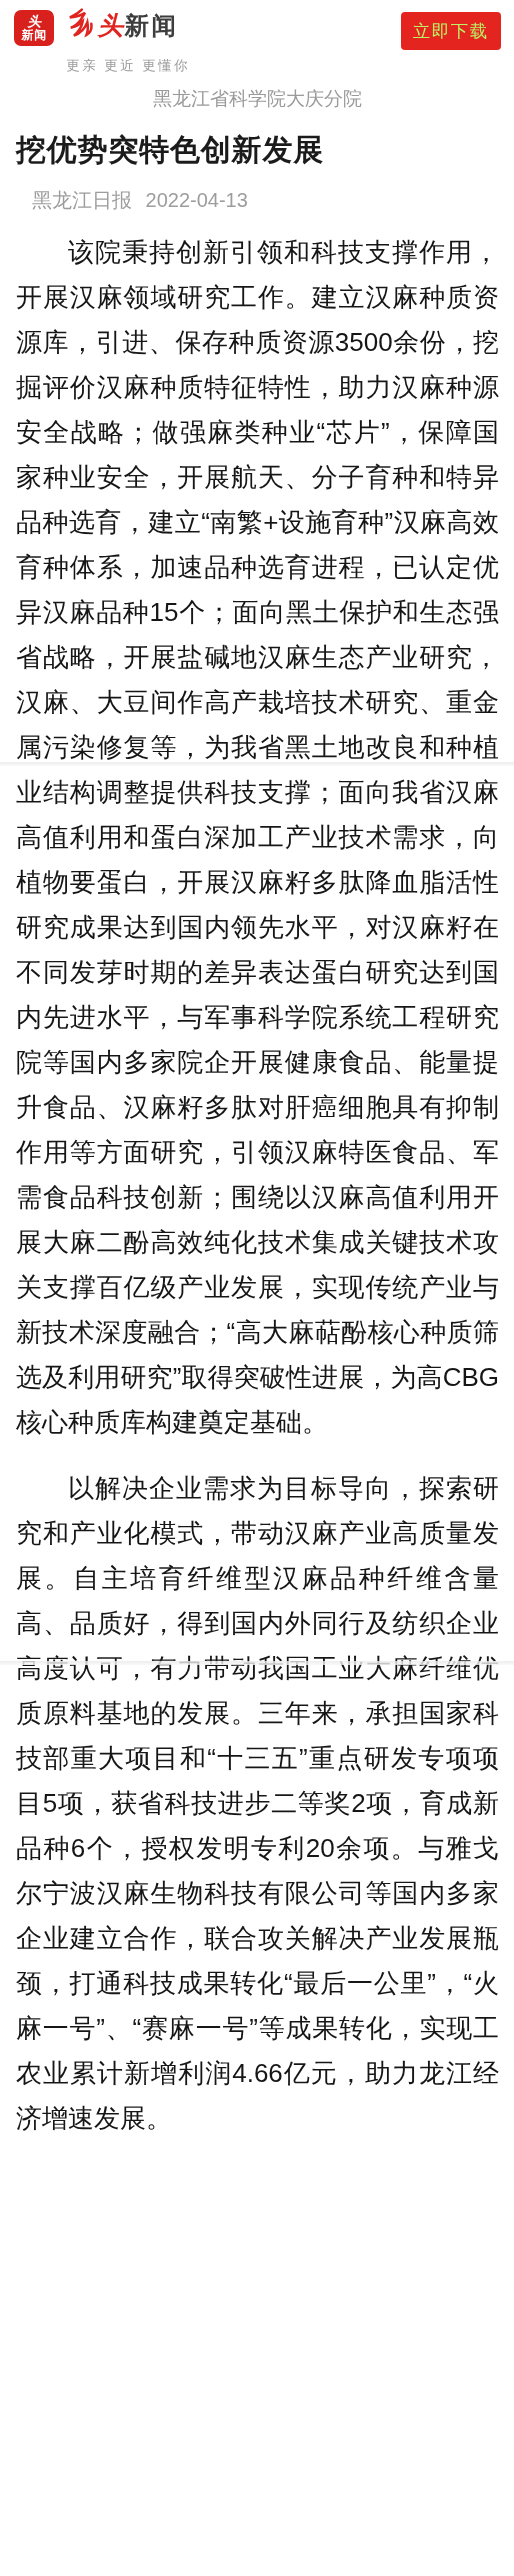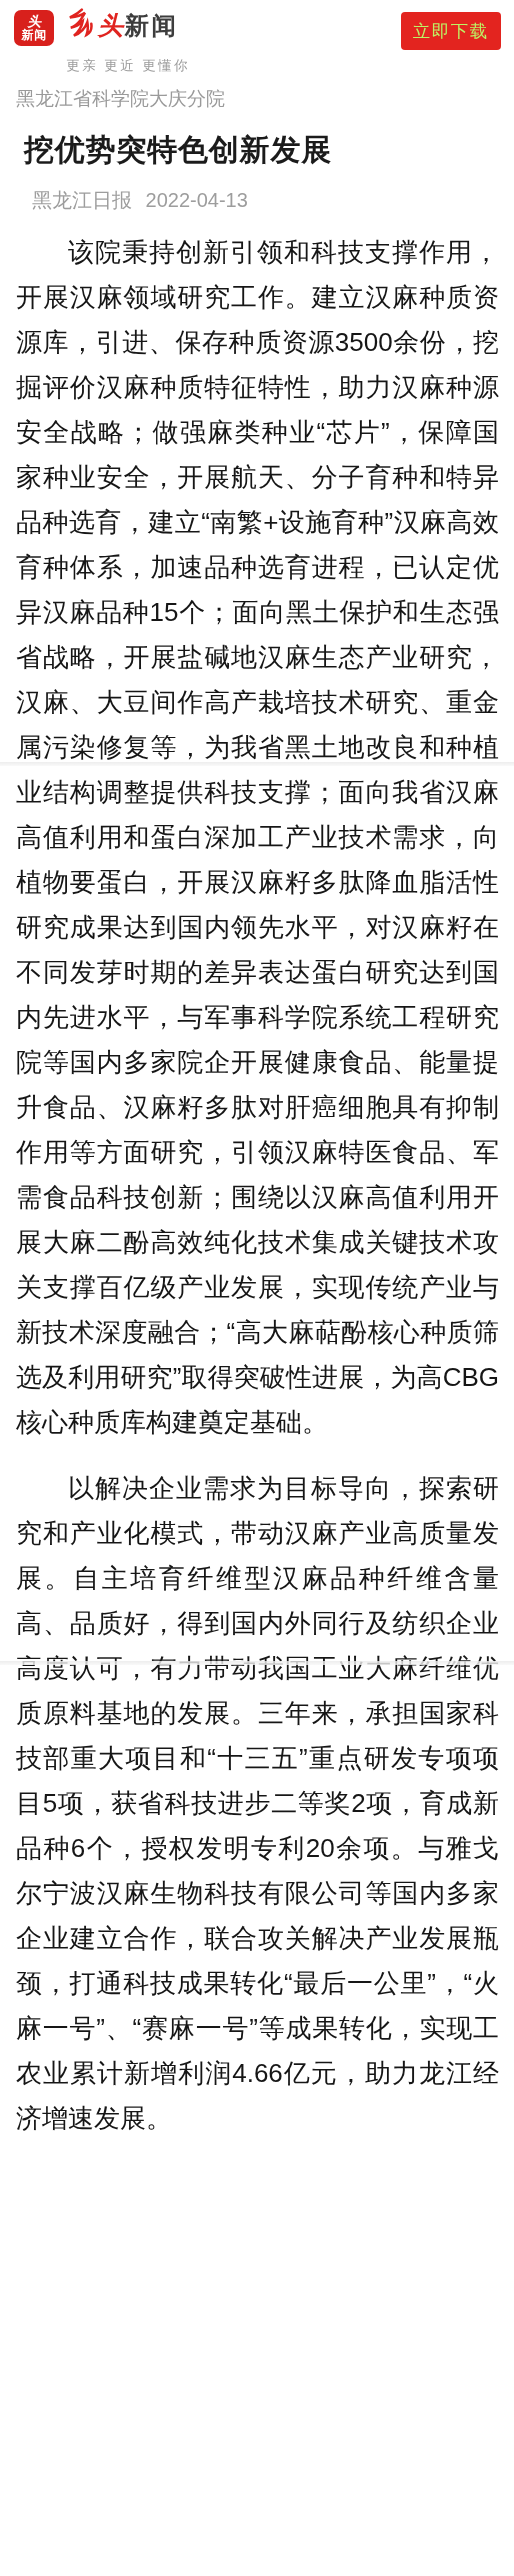--- a/index.html
+++ b/index.html
@@ -44,22 +44,22 @@
     color:#bef264;
     font-size:17.4px;
     letter-spacing:1.6px;
     border:none;
     border-radius:4px;
     padding:7.1px 12px;
     margin-top:4px;
     cursor:pointer;
   }
   
-  .category { color:#9a9a9a; font-size:19px; padding:0 16px; margin-top:20.6px; }
-  .title    { color:#1b1b1b; font-size:30px; font-weight:700; letter-spacing:0.8px; padding:0 24px; margin-top:18px; }
+  .category { color:#9a9a9a; font-size:19px; padding:0 16px; margin-top:20.6px;text-align:center; }
+  .title    { color:#1b1b1b; font-size:30px; font-weight:700; letter-spacing:0.8px; padding:0 16px; margin-top:18px; }
   .meta     { color:#9d9d9d; font-size:20px; padding:0 32px; margin-top:16.6px; }
   .meta span { margin-right:8px; }
   
   .article {
     padding:16px 16px 19px 16px;
     font-size:26px;
     line-height:45px;
     text-align:justify;
     color:#161616;
   }

